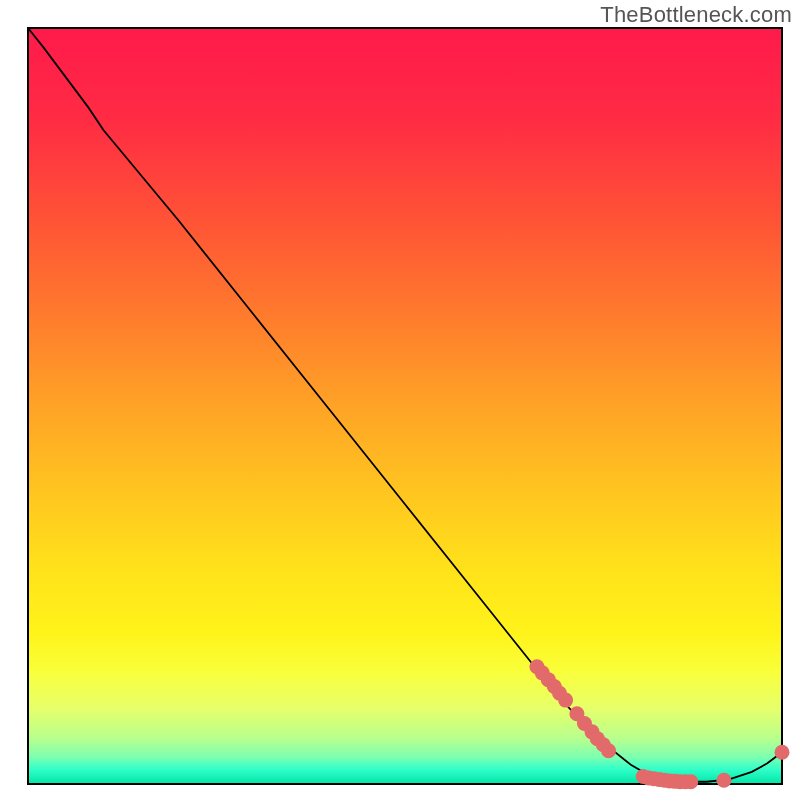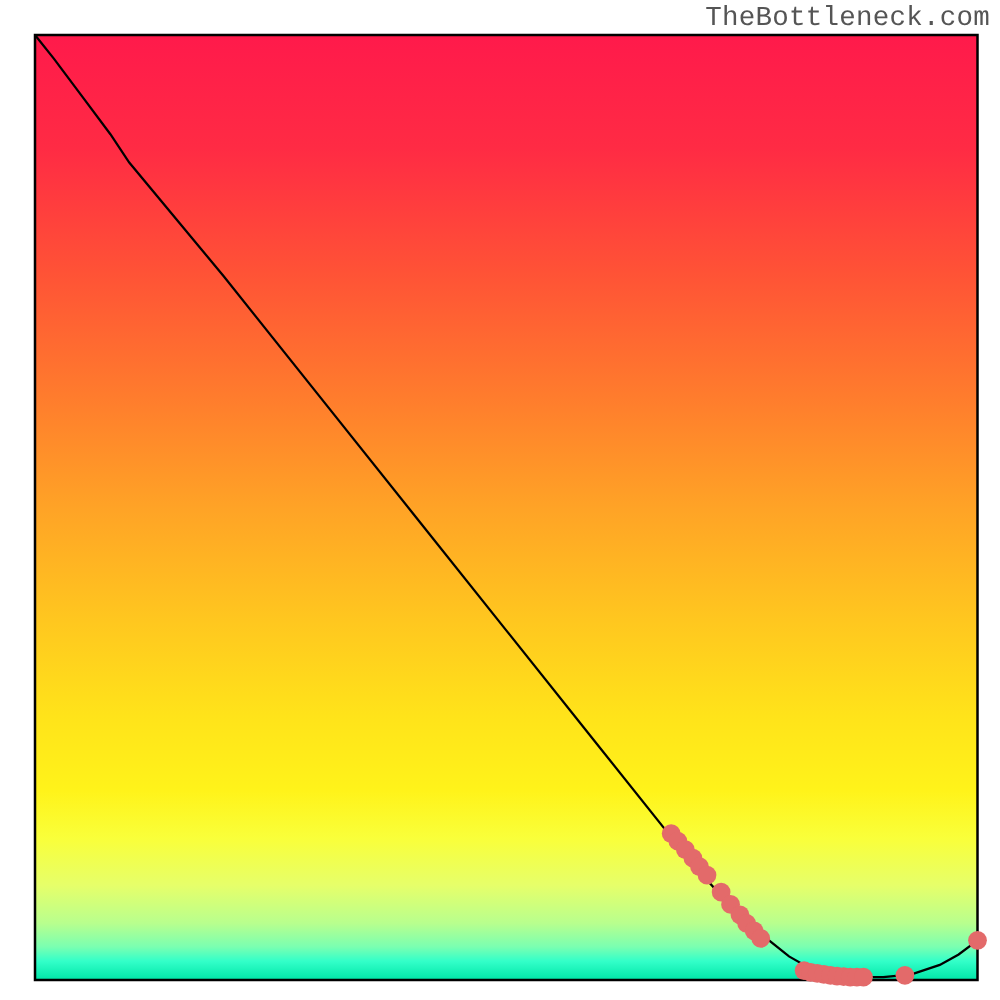--- a/index.html
+++ b/index.html
@@ -12,21 +12,21 @@
   }
   .chart-wrap {
     position: relative;
     width: 800px;
     height: 800px;
   }
   .watermark {
     position: absolute;
     top: 2px;
     right: 8px;
-    font-family: Liberation Mono, monospace;
+    font-family: Liberation Sans, sans-serif;
     font-size: 22px;
     font-weight: 400;
     color: #555555;
     letter-spacing: 0.2px;
     z-index: 5;
     pointer-events: none;
   }
   svg.plot {
     position: absolute;
     top: 0;

